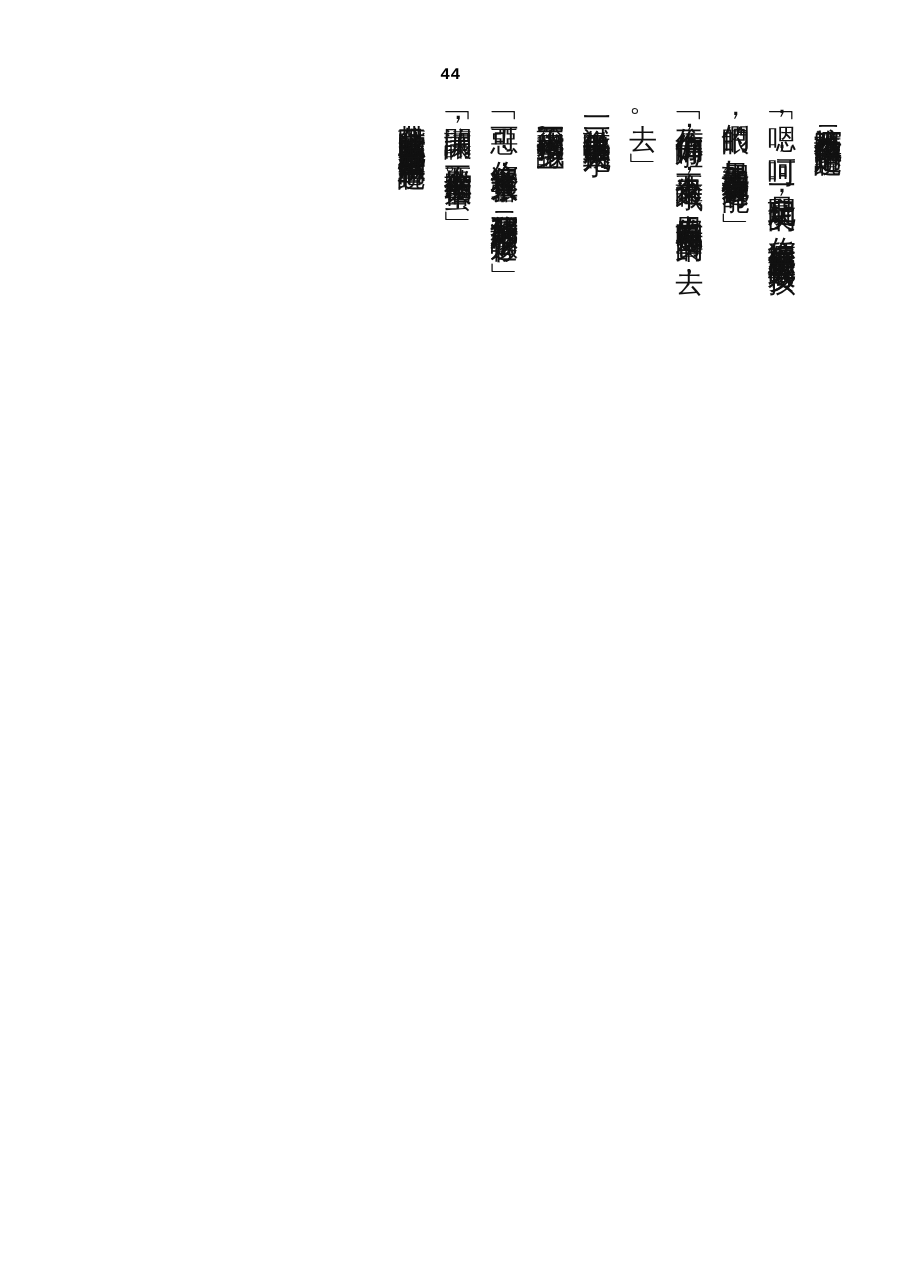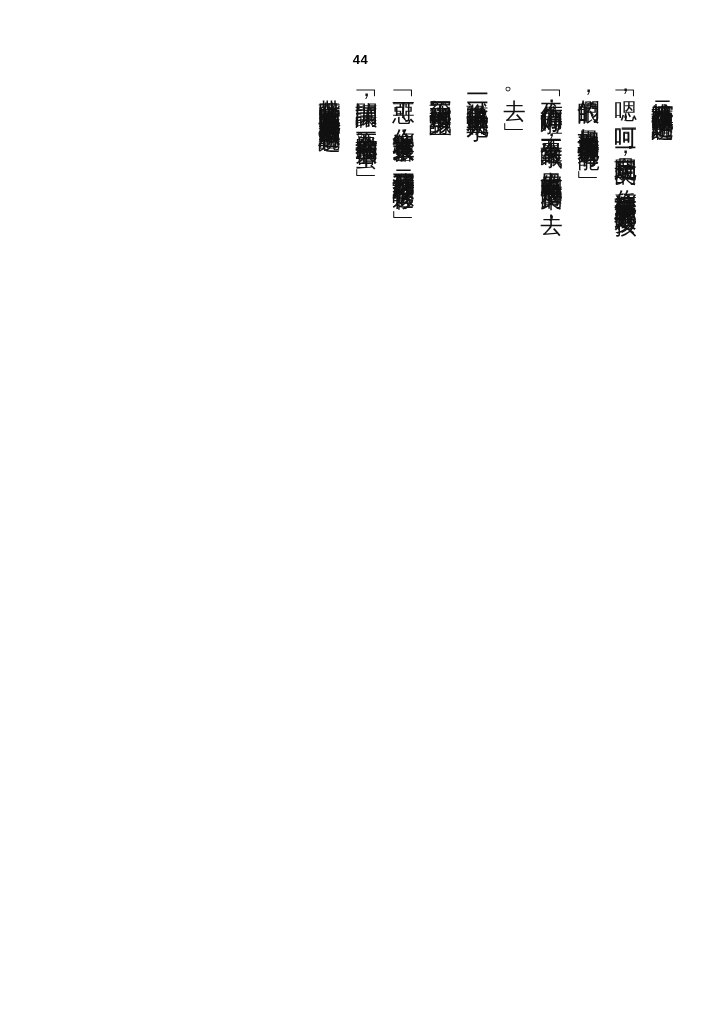--- a/index.html
+++ b/index.html
@@ -22,21 +22,21 @@
   }
   #page-number {
     position: absolute;
     top: 52px;
     left: 0;
     width: 721px;
     text-align: center;
     font-size: 13px;
     font-weight: bold;
     letter-spacing: 0.5px;
-    font-family: Liberation Sans, sans-serif;
+    font-family: Liberation Mono, monospace;
     color: #000000;
   }
   #text-body {
     position: absolute;
     top: 82px;
     right: 48px;
     height: 840px;
     display: flex;
     flex-direction: row;
     align-items: flex-start;

